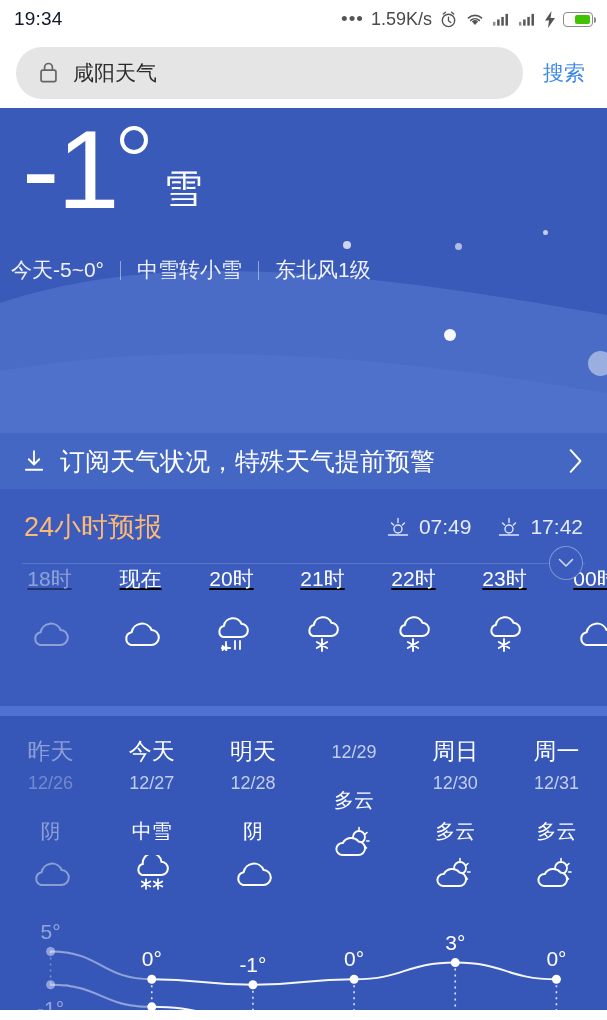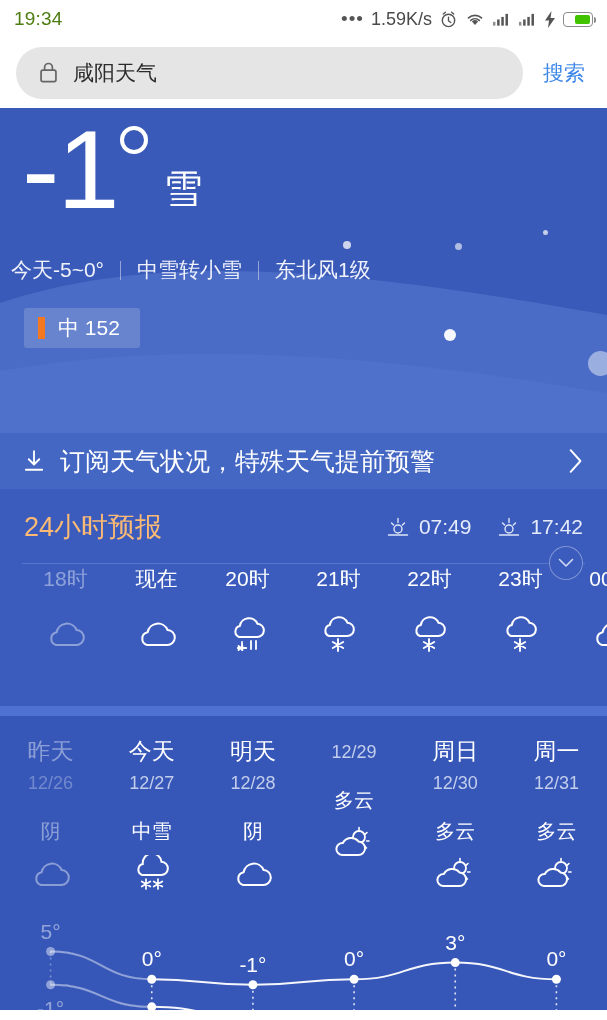--- a/index.html
+++ b/index.html
@@ -9,21 +9,21 @@
     font-family: "Liberation Sans", "DejaVu Sans", sans-serif;
     overflow: hidden;
   }
   .screen { position: relative; width: 607px; height: 1020px; background:#fff; }
 
   
   .statusbar {
     position: absolute; top:0; left:0; width:607px; height:38px;
     display:flex; align-items:center; padding:0 14px; background:#fff;
   }
-  .sb-time { font-size:19px; color:#4d7c0f; letter-spacing:.2px; }
+  .sb-time { font-size:19px; color:#0f172a; letter-spacing:.2px; }
   .sb-right { margin-left:auto; display:flex; align-items:center; gap:7px; }
   .sb-dots { font-size:19px; color:#555; letter-spacing:1px; line-height:10px; }
   .sb-speed { font-size:18px; color:#4a4a4a; }
   .sb-ico { display:block; }
   .battery {
     width:30px; height:15px; border:1.6px solid #8b8b8b; border-radius:4px;
     position:relative; display:flex; align-items:center; padding:2px;
   }
   .battery::after{
     content:""; position:absolute; right:-4px; top:4px; width:2.5px; height:6px;
@@ -87,21 +87,21 @@
   .hourly-head { display:flex; align-items:center; padding:0 24px; height:44px; }
   .hourly-title { font-size:27px; color:#fdba74; }
   .sun-group { margin-left:auto; display:flex; align-items:center; gap:26px; }
   .sun-item { display:flex; align-items:center; gap:9px; font-size:21px; color:#e6ebfa; }
   .hr-divider { position:absolute; left:22px; right:22px; top:74px; height:1px; background:rgba(255,255,255,.16); }
   .expand-btn {
     position:absolute; right:24px; top:57px; width:34px; height:34px; border-radius:50%;
     border:1px solid rgba(255,255,255,.35); background:#3b5cbd;
     display:flex; align-items:center; justify-content:center;
   }
-  .hour-track { display:flex; padding-left:20px; margin-top:16px; }
+  .hour-track { display:flex; padding-left:4px; margin-top:16px;text-decoration:underline; }
   .hour-cell { width:91px; flex:0 0 91px; text-align:center; }
   .hour-label { font-size:21px; color:#fff; }
   .hour-icon { margin-top:22px; display:flex; justify-content:center; }
   .dim { opacity:.42; }
 
   .band { width:607px; height:10px; background:#4f72d2; }
 
   
   .daily { position:relative; width:607px; background:#3657b8; padding-top:20px; }
   .day-row { display:flex; }
@@ -186,24 +186,20 @@
       </div>
 
       <div class="meta">
         <span>今天-5~0°</span>
         <span class="sep"></span>
         <span>中雪转小雪</span>
         <span class="sep"></span>
         <span>东北风1级</span>
       </div>
 
-      <div class="aqi">
-        <span class="aqi-bar"></span>
-        <span class="aqi-text">中 152</span>
-      </div>
     </div>
 
     <div class="subscribe">
       <svg width="24" height="24" viewBox="0 0 22 22">
         <path d="M11 2v12M6.2 9.4 11 14.2l4.8-4.8" fill="none" stroke="#fff" stroke-width="1.7" stroke-linecap="round" stroke-linejoin="round"></path>
         <path d="M3.5 19h15" stroke="#fff" stroke-width="1.7" stroke-linecap="round"></path>
       </svg>
       <span class="sub-text">订阅天气状况，特殊天气提前预警</span>
       <svg class="sub-chev" width="20" height="26" viewBox="0 0 14 24">
         <path d="M3 2l9 10-9 10" fill="none" stroke="#fff" stroke-width="1.8" stroke-linecap="round" stroke-linejoin="round"></path>

